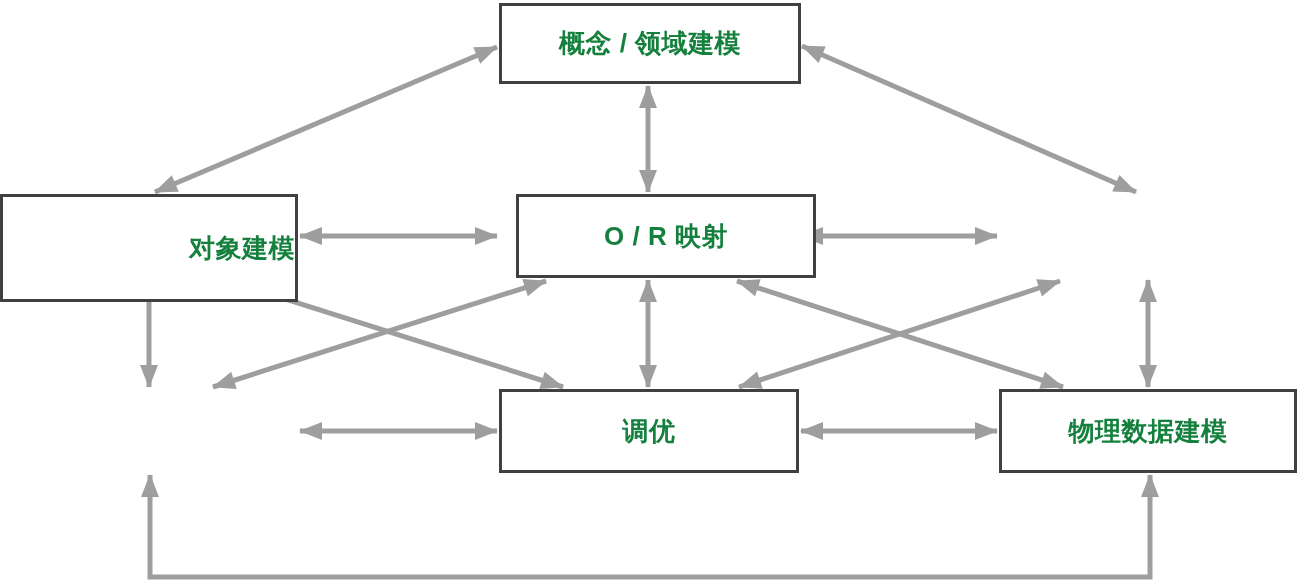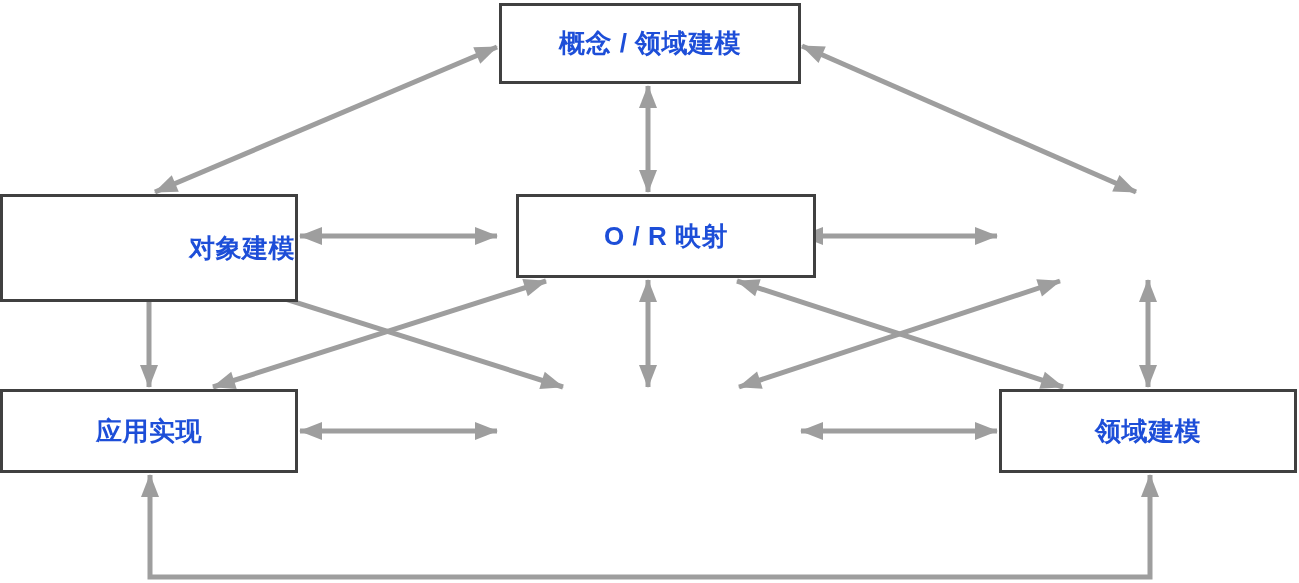--- a/index.html
+++ b/index.html
@@ -24,21 +24,21 @@
     background: #ffffff;
     border: 3px solid #404040;
     display: flex;
     align-items: center;
     justify-content: center;
     text-align: center;
   }
   .node .label {
     font-size: 26px;
     font-weight: bold;
-    color: #1d4ed8;
+    color: #15803d;
     white-space: nowrap;
     letter-spacing: 0.5px;
   }
   #n-concept  { left: 499px; top: 3px;   width: 302px; height: 81px; }
   #n-object   { left: 0px;   top: 194px; width: 298px; height: 108px; justify-content: flex-end; }
   #n-or       { left: 499px; top: 194px; width: 300px; height: 84px; margin-left: 17px; }
   #n-physical { left: 999px; top: 194px; width: 298px; height: 84px; }
   #n-app      { left: 0px;   top: 389px; width: 298px; height: 84px; }
   #n-tuning   { left: 499px; top: 389px; width: 300px; height: 84px; }
   #n-db       { left: 999px; top: 389px; width: 298px; height: 84px; }
@@ -83,22 +83,22 @@
 
   <div class="node" id="n-object">
     <span class="label">对象建模</span>
   </div>
 
   <div class="node" id="n-or">
     <span class="label">O / R 映射</span>
   </div>
 
 
-  <div class="node" id="n-app">
-    <span class="label">应用实现</span>
+
+  <div class="node" id="n-tuning">
+    <span class="label">调优</span>
   </div>
 
-
   <div class="node" id="n-db">
-    <span class="label">领域建模</span>
+    <span class="label">物理数据建模</span>
   </div>
 
 </div>
 
 </body></html>

